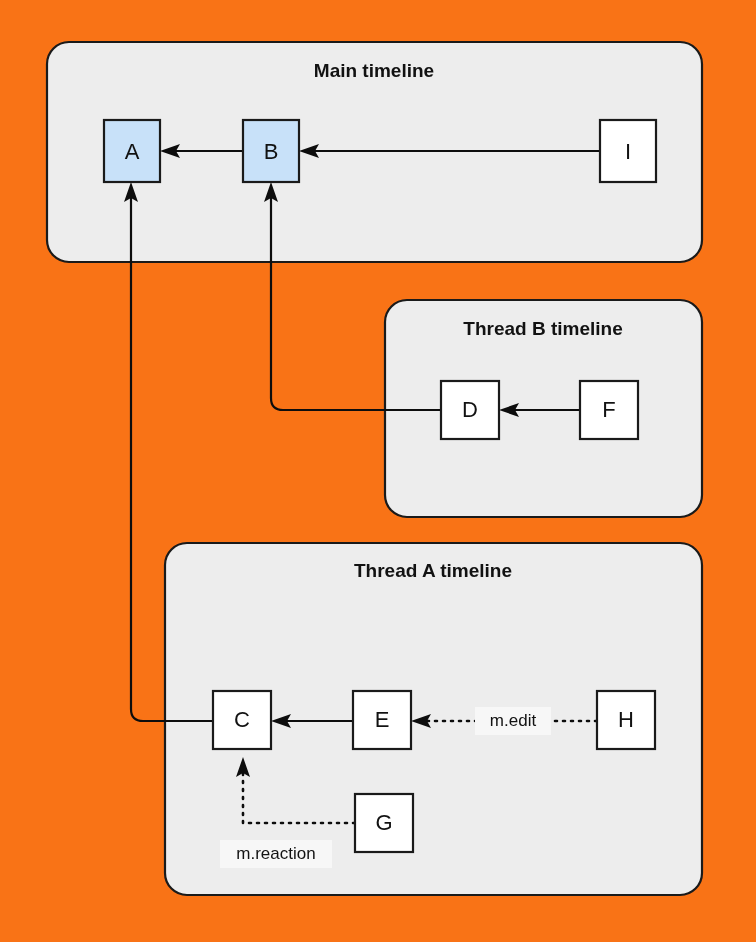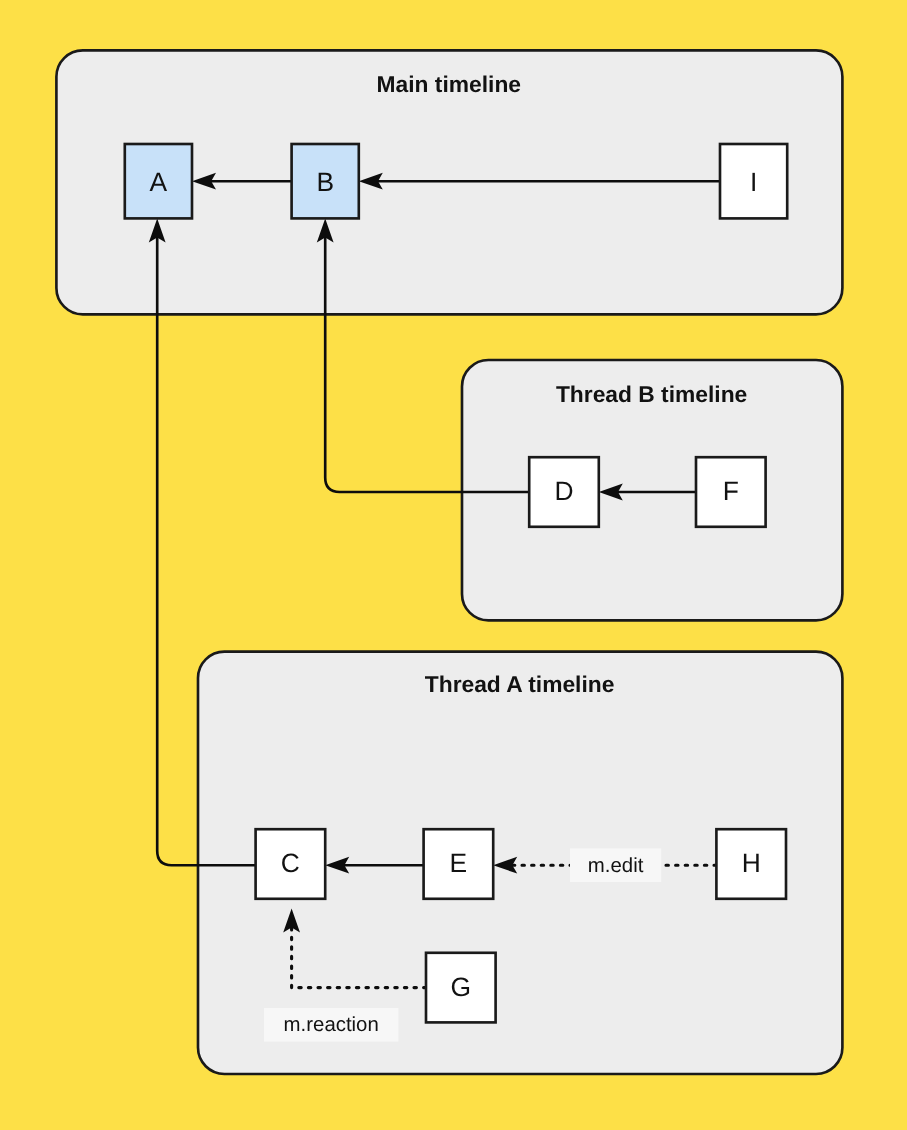--- a/index.html
+++ b/index.html
@@ -11,21 +11,21 @@
   body {
     width: 756px;
     height: 942px;
     font-family: "Liberation Sans", sans-serif;
     overflow: hidden;
   }
   #diagram-root {
     position: relative;
     width: 756px;
     height: 942px;
-    background: #fde047;
+    background: #f97316;
   }
   svg.diagram {
     display: block;
     width: 756px;
     height: 942px;
   }
   .container-rect {
     fill: #ededed;
     stroke: #1a1a1a;
     stroke-width: 2.2;

